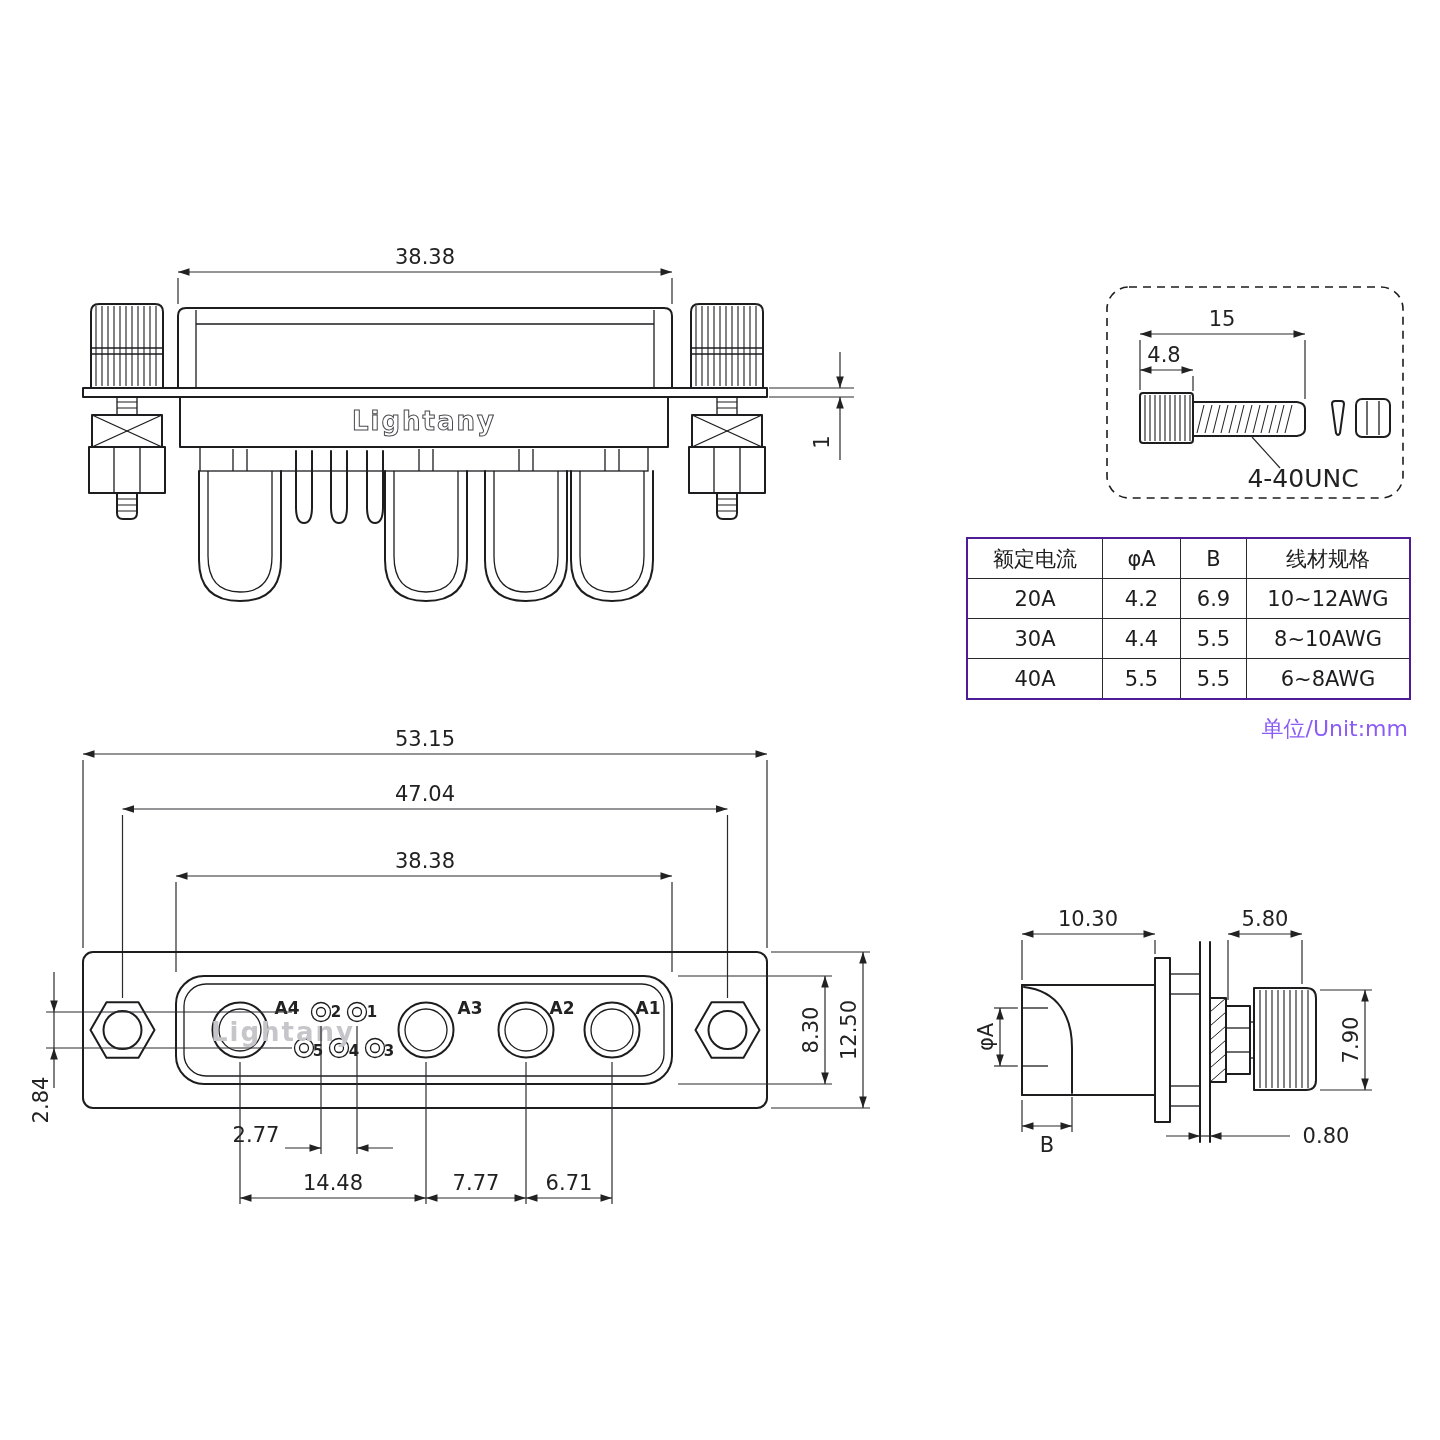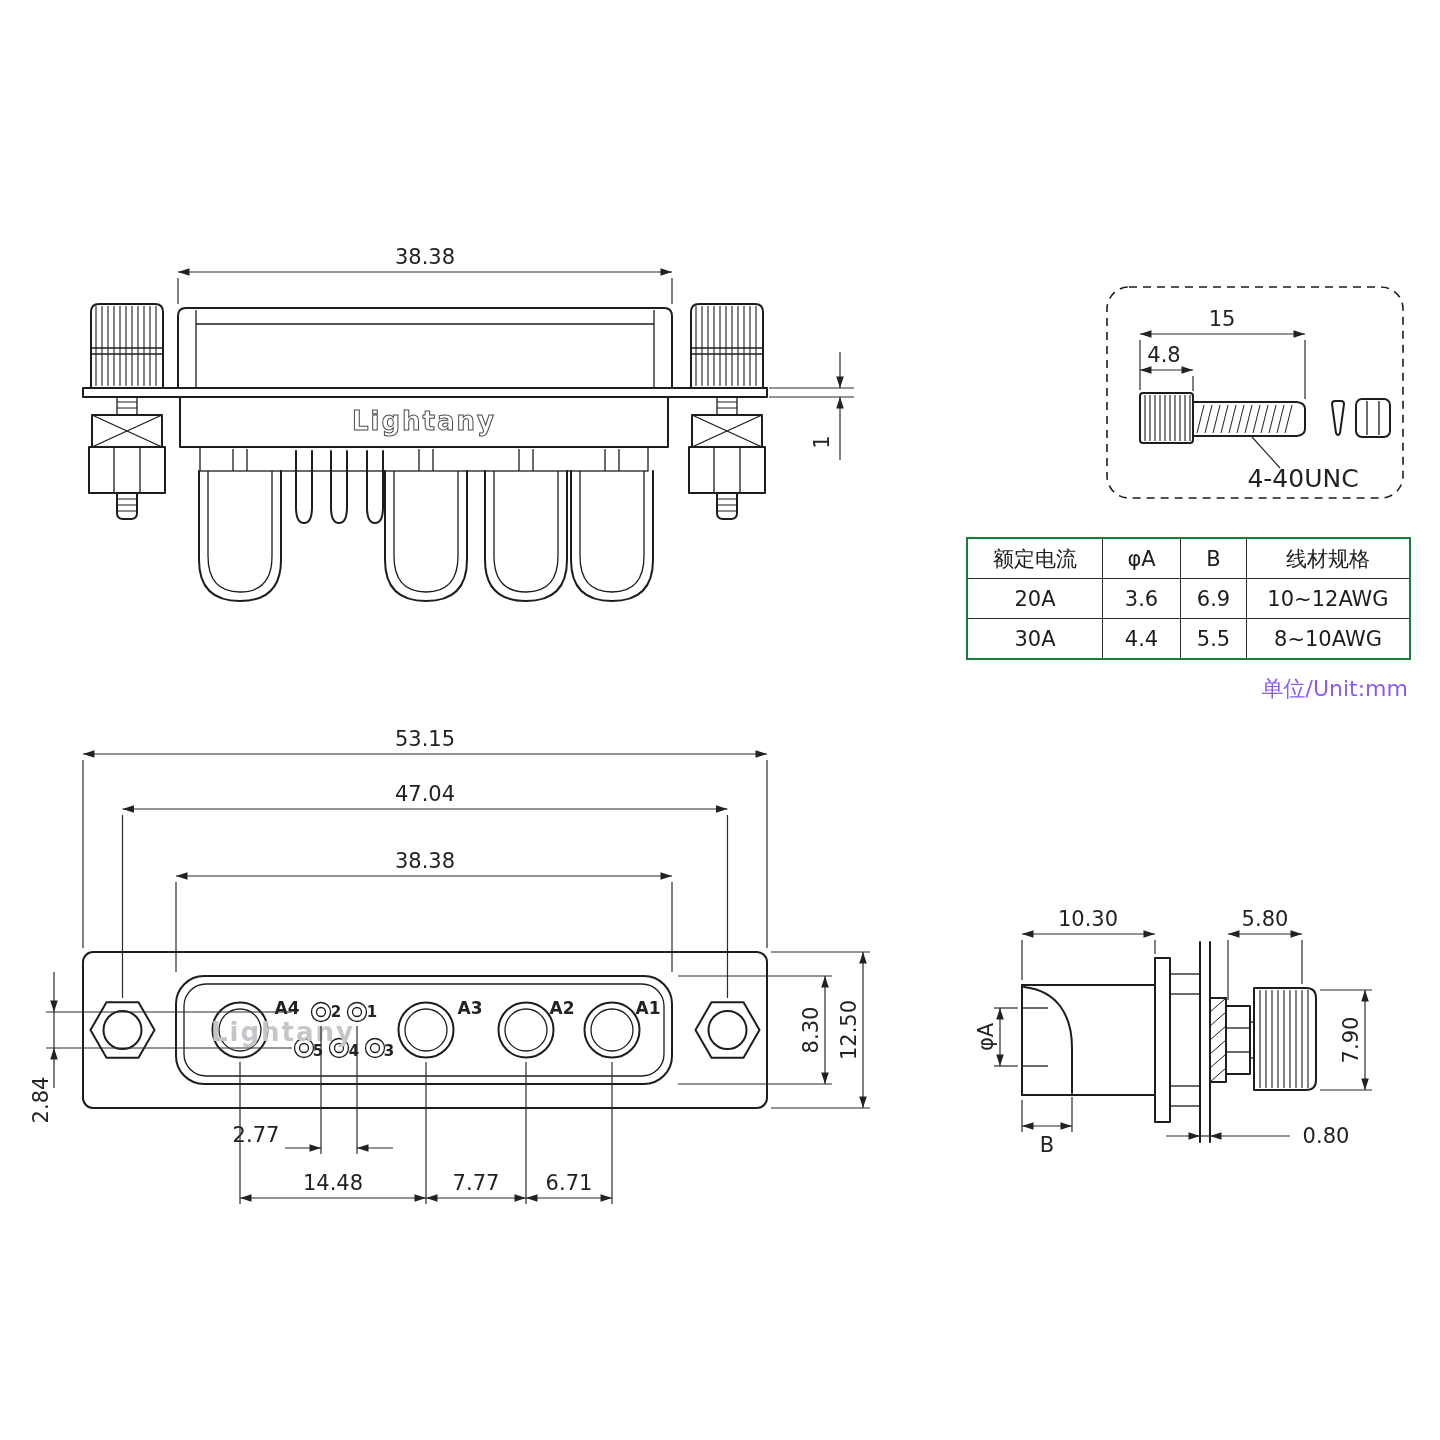--- a/index.html
+++ b/index.html
@@ -16,21 +16,21 @@
   .lt{font-size:17px;font-weight:bold;text-anchor:middle;}
   .pt{font-size:15px;font-weight:bold;text-anchor:middle;}
   .logo{font-size:26px;font-weight:700;letter-spacing:2px;fill:none;stroke:#4a4a4e;stroke-width:1;text-anchor:middle;}
   .wm{font-size:26px;font-weight:700;letter-spacing:2px;fill:#c6c6ca;text-anchor:middle;}
   .big{font-size:25px;text-anchor:middle;}
   
   .spec-wrap{position:absolute;left:966px;top:537px;width:442px;}
   table.spec{border-collapse:collapse;table-layout:fixed;width:442px;}
   table.spec td,table.spec th{border:1.6px solid #2a2a2e;height:39px;text-align:center;
        font-size:21px;font-weight:400;color:#1d1d1f;padding:0;}
-  table.spec{border:2px solid #15803d;}
+  table.spec{border:2px solid #4c1d95;}
   .c0{width:134px;} .c1{width:77px;} .c2{width:65px;} .c3{width:162px;}
   .unit-note{margin-top:14px;text-align:right;font-size:22px;color:#8b5cf6;}
 </style>
 </head>
 <body>
 
 <div class="canvas">
 <svg width="1440" height="1440" viewBox="0 0 1440 1440">
   <defs>
     <marker id="arr" orient="auto-start-reverse" markerUnits="userSpaceOnUse" markerWidth="14" markerHeight="10" refX="12" refY="5">
@@ -426,27 +426,33 @@
   <table class="spec">
     <tbody>
           <tr>
       <th class="c0">额定电流</th>
       <th class="c1">φA</th>
       <th class="c2">B</th>
       <th class="c3">线材规格</th>
     </tr>
     <tr>
       <td>20A</td>
-      <td>3.6</td>
+      <td>4.2</td>
       <td>6.9</td>
       <td>10~12AWG</td>
     </tr>
     <tr>
       <td>30A</td>
       <td>4.4</td>
       <td>5.5</td>
       <td>8~10AWG</td>
     </tr>
+    <tr>
+      <td>40A</td>
+      <td>5.5</td>
+      <td>5.5</td>
+      <td>6~8AWG</td>
+    </tr>
   </tbody>
       </table>
   <div class="unit-note">单位/Unit:mm</div>
 </div>
 </div>
 
 </body></html>

